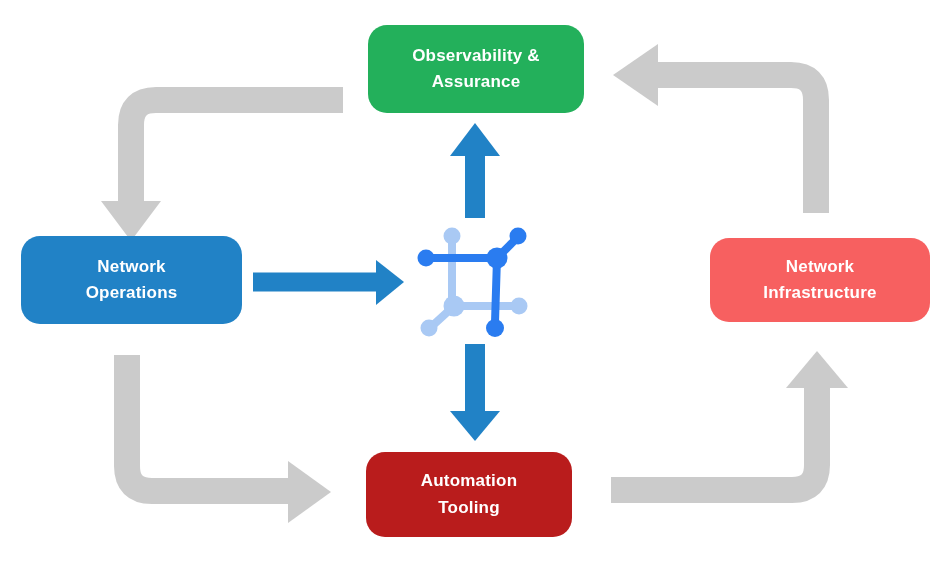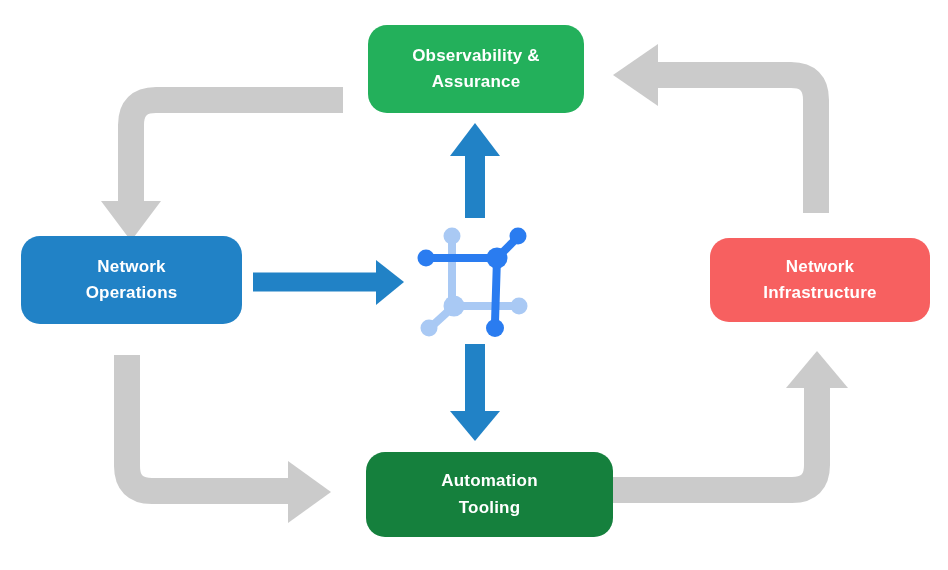--- a/index.html
+++ b/index.html
@@ -19,21 +19,21 @@
     color:#ffffff;
     font-size:17px;font-weight:700;
     text-align:center;
     line-height:1.55;
     letter-spacing:.2px;
   }
   .node-label{white-space:pre-line;}
   .node--green {left:368px;top:25px; width:216px;height:88px;background:#23B05B;}
   .node--blue  {left:21px; top:236px;width:221px;height:88px;background:#2182C6;}
   .node--red   {left:710px;top:238px;width:220px;height:84px;background:#F76060;}
-  .node--yellow{left:366px;top:452px;width:247px;height:85px;background:#15803d;}
+  .node--yellow{left:366px;top:452px;width:206px;height:85px;background:#b91c1c;}
 </style>
 </head>
 <body>
 
 <div class="canvas">
 
   <svg class="layer" width="948" height="570" viewBox="0 0 948 570">
 
     <g>
       <path d="M 343 100 H 156 Q 131 100 131 125 V 203" fill="none" stroke="#CBCBCB" stroke-width="26"></path>

